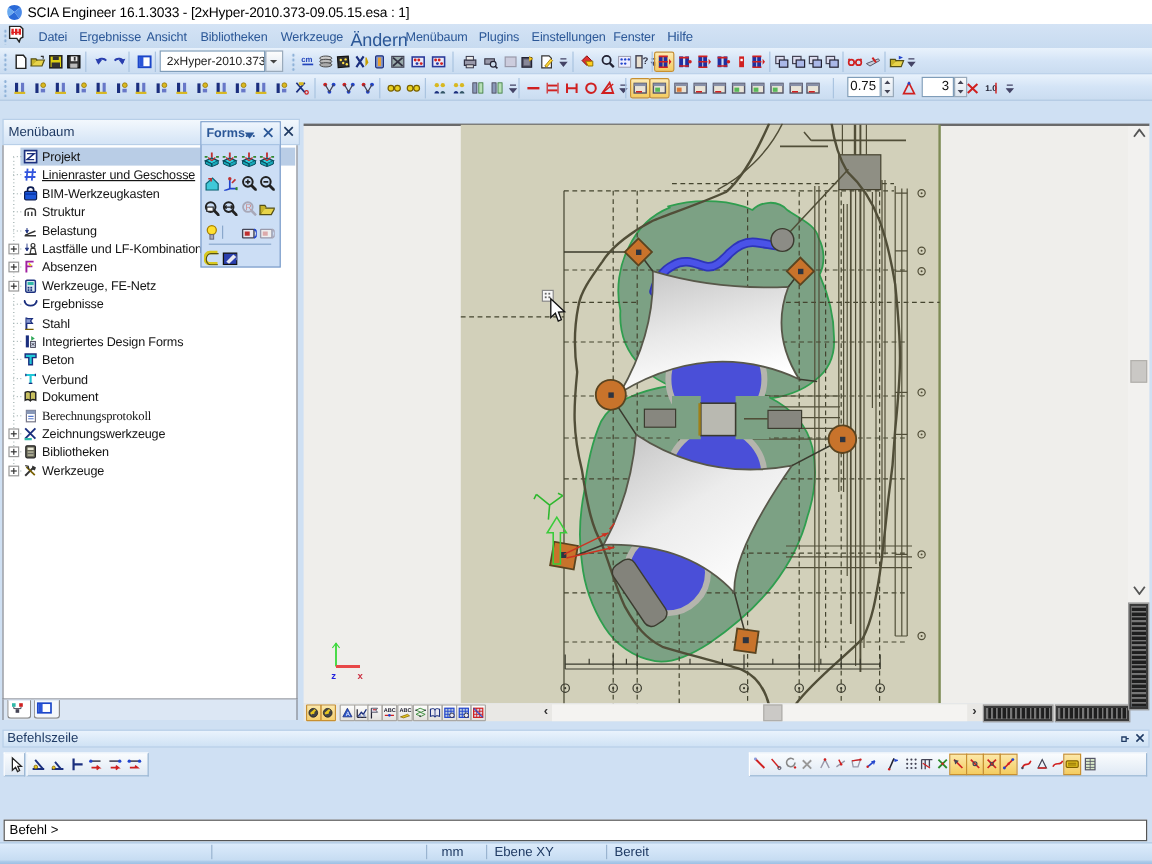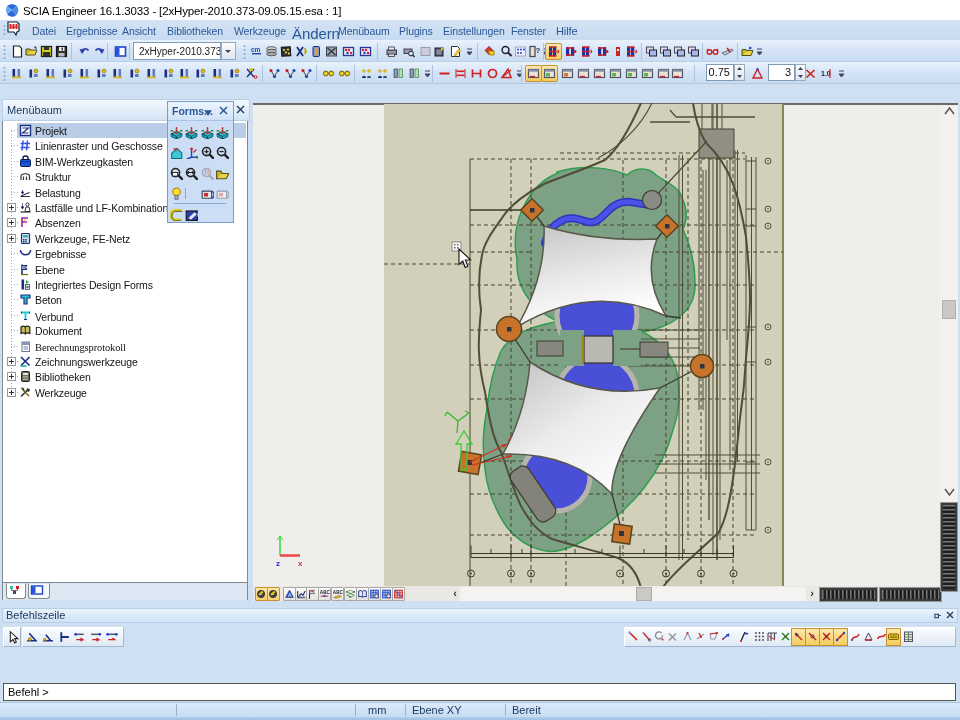--- a/index.html
+++ b/index.html
@@ -665,21 +665,21 @@
       <path d="M3.5 4h6L3.5 9h6" fill="none" stroke="#1b2f7e" stroke-width="1.2"></path>
     </svg>
   </div>
 <div style="position:absolute;left:35px;top:125.0px;font-size:10.5px;color:#141414;white-space:nowrap;letter-spacing:-0.12px;">Projekt</div>
 <div style="position:absolute;left:11px;top:145.4px;width:8px;height:1px;background-image:linear-gradient(90deg,#9aa 1px,transparent 1px);background-size:3px 1px;"></div>
 <div style="position:absolute;left:19px;top:139.4px;width:13px;height:13px;">
     <svg width="13" height="13" viewBox="0 0 13 13">
       <path d="M4 1.5 L3 11.5 M8.5 1.5 L7.5 11.5 M1.5 4.5 H11 M1.5 8.5 H10.5" stroke="#3355dd" stroke-width="1.5"></path>
     </svg>
   </div>
-<div style="position:absolute;left:35px;top:140.4px;font-size:10.5px;color:#141414;white-space:nowrap;letter-spacing:-0.12px;">Linienraster und Geschosse</div>
+<div style="position:absolute;left:35px;top:140.4px;font-size:10.5px;color:#141414;white-space:nowrap;letter-spacing:-0.12px;text-decoration:underline;">Linienraster und Geschosse</div>
 <div style="position:absolute;left:11px;top:160.8px;width:8px;height:1px;background-image:linear-gradient(90deg,#9aa 1px,transparent 1px);background-size:3px 1px;"></div>
 <div style="position:absolute;left:19px;top:154.8px;width:13px;height:13px;">
     <svg width="13" height="13" viewBox="0 0 13 13">
       <rect x="1.5" y="4.5" width="10" height="7" rx="1" fill="#1b55d8" stroke="#0a1a50" stroke-width="1"></rect>
       <path d="M4 4.5 V3 a2.5 2 0 0 1 5 0 V4.5" fill="none" stroke="#0a1a50" stroke-width="1.4"></path>
       <rect x="1.5" y="6" width="10" height="1.5" fill="#0a3ab0"></rect>
     </svg>
   </div>
 <div style="position:absolute;left:35px;top:155.8px;font-size:10.5px;color:#141414;white-space:nowrap;letter-spacing:-0.12px;">BIM-Werkzeugkasten</div>
 <div style="position:absolute;left:11px;top:176.2px;width:8px;height:1px;background-image:linear-gradient(90deg,#9aa 1px,transparent 1px);background-size:3px 1px;"></div>
@@ -747,21 +747,21 @@
   </div>
 <div style="position:absolute;left:35px;top:248.2px;font-size:10.5px;color:#141414;white-space:nowrap;letter-spacing:-0.12px;">Ergebnisse</div>
 <div style="position:absolute;left:11px;top:268.6px;width:8px;height:1px;background-image:linear-gradient(90deg,#9aa 1px,transparent 1px);background-size:3px 1px;"></div>
 <div style="position:absolute;left:19px;top:262.6px;width:13px;height:13px;">
     <svg width="13" height="13" viewBox="0 0 13 13">
       <path d="M3 1.5 v10" stroke="#1b2f7e" stroke-width="1.6"></path>
       <path d="M3 2.5 h5 l-1.5 2 1.5 2H3" fill="#8a9ad0" stroke="#1b2f7e" stroke-width="1"></path>
       <path d="M2 11.5h7" stroke="#786000" stroke-width="1.2"></path>
     </svg>
   </div>
-<div style="position:absolute;left:35px;top:263.6px;font-size:10.5px;color:#141414;white-space:nowrap;letter-spacing:-0.12px;">Ebene</div>
+<div style="position:absolute;left:35px;top:263.6px;font-size:10.5px;color:#141414;white-space:nowrap;letter-spacing:-0.12px;">Stahl</div>
 <div style="position:absolute;left:11px;top:284.0px;width:8px;height:1px;background-image:linear-gradient(90deg,#9aa 1px,transparent 1px);background-size:3px 1px;"></div>
 <div style="position:absolute;left:19px;top:278.0px;width:13px;height:13px;">
     <svg width="13" height="13" viewBox="0 0 13 13">
       <rect x="2.5" y="1.5" width="2.6" height="10" fill="#1b2f7e"></rect>
       <path d="M7 2 l3 2-3 2z" fill="#30a858"></path>
       <rect x="6.5" y="6.5" width="4" height="5" fill="#d8e0f0" stroke="#445" stroke-width="0.8"></rect>
       <path d="M7.5 8 l2 2M9.5 8l-2 2" stroke="#334" stroke-width="0.8"></path>
     </svg>
   </div>
 <div style="position:absolute;left:35px;top:279.0px;font-size:10.5px;color:#141414;white-space:nowrap;letter-spacing:-0.12px;">Integriertes Design Forms</div>

